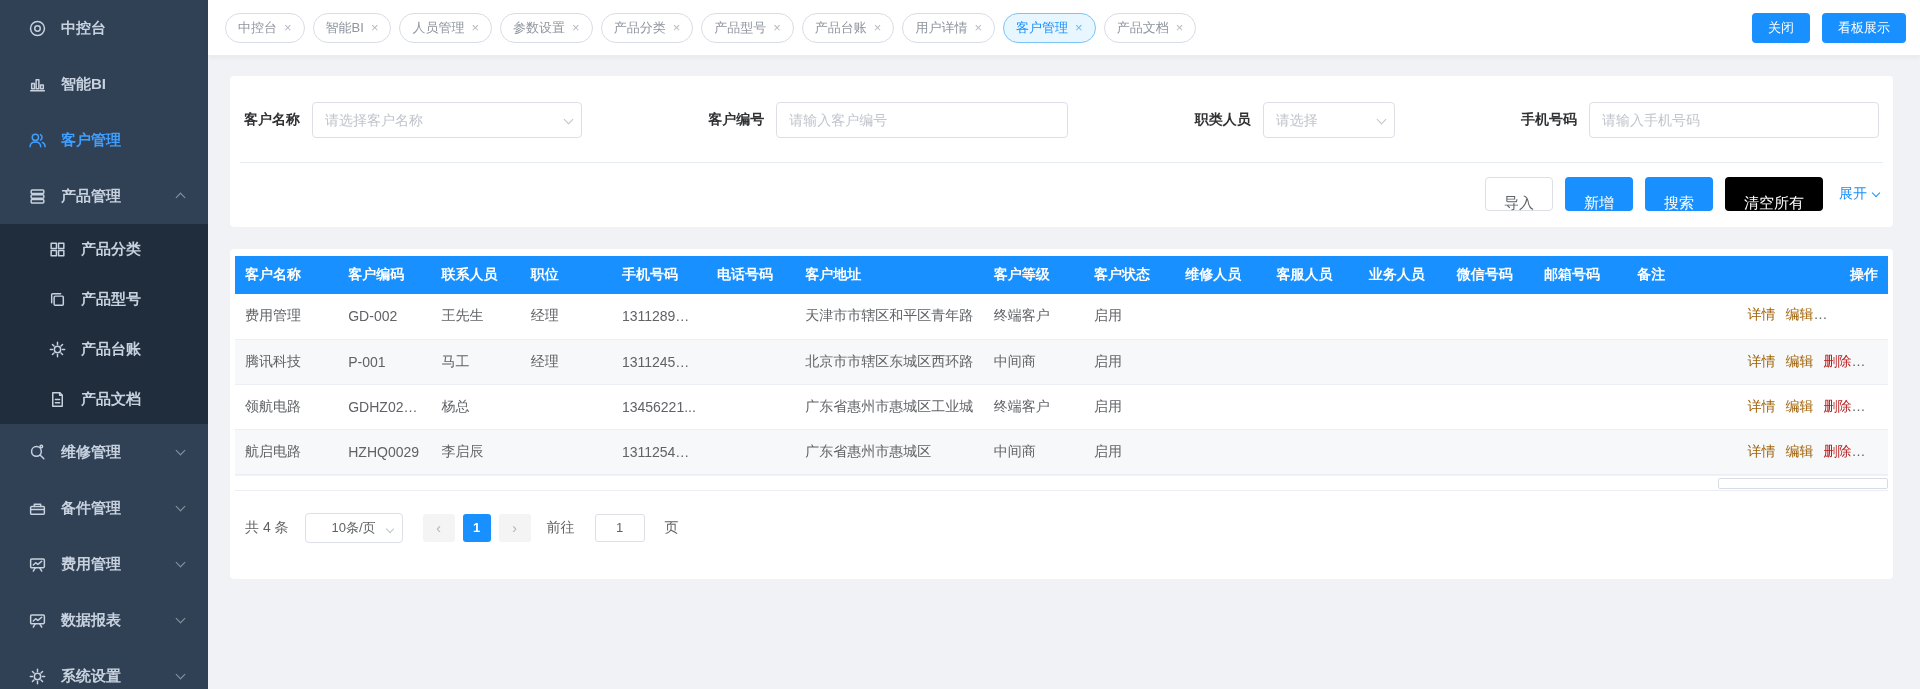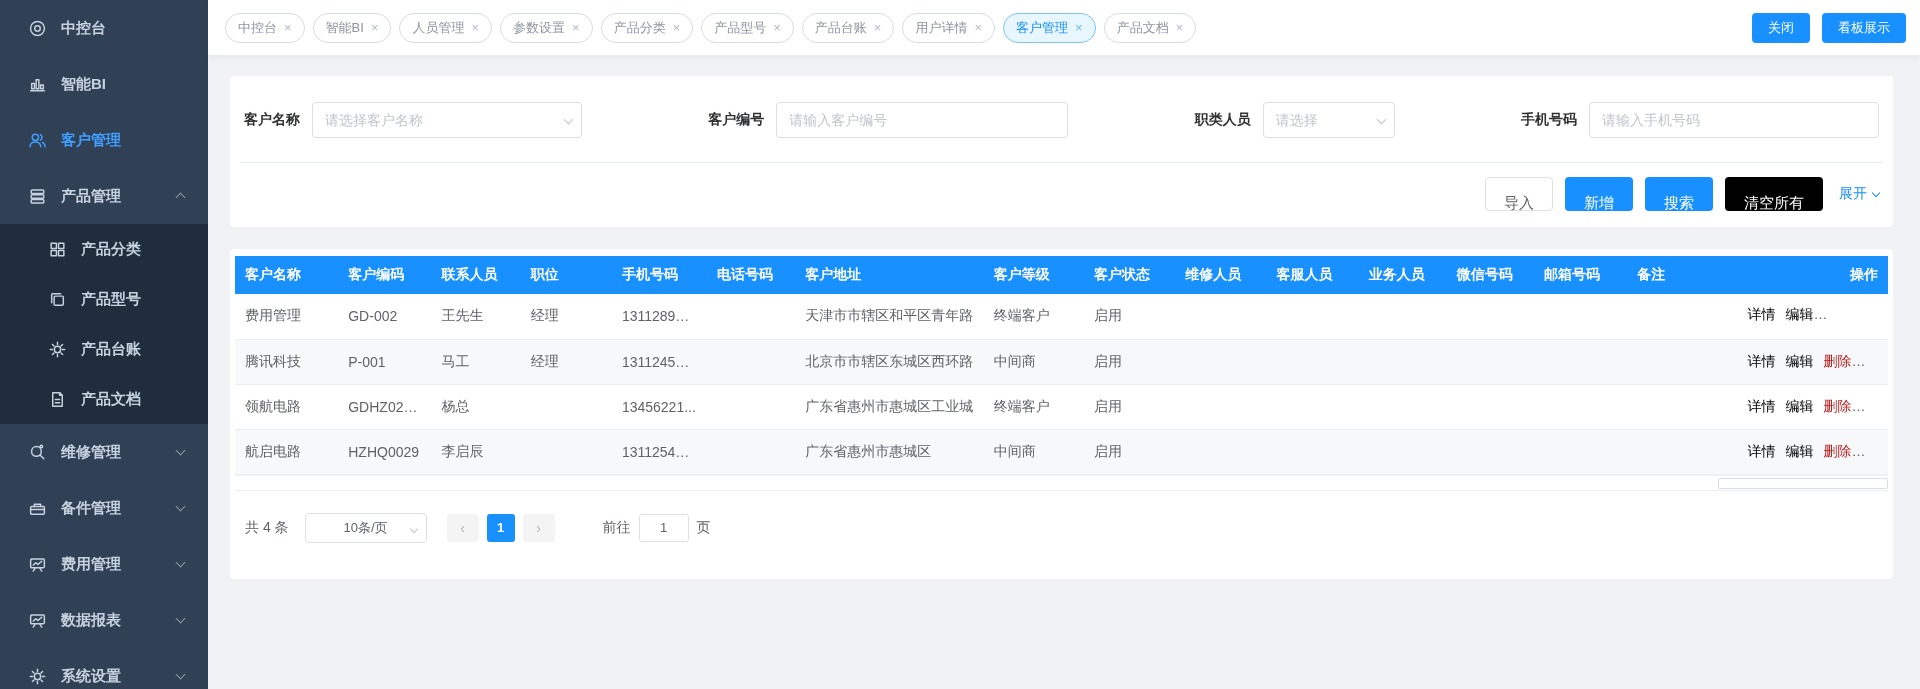--- a/index.html
+++ b/index.html
@@ -52,37 +52,37 @@
   .expand-link .chev2 { width:6px; height:6px; border-right:1.4px solid #1890ff; border-bottom:1.4px solid #1890ff; transform:rotate(45deg); margin-top:-3px; }
 
   
   .table-card { margin-top:22px; padding:7px 5px 36px 5px; }
   table.grid { width:100%; border-collapse:collapse; table-layout:fixed; }
   .grid th { background:#1890ff; color:#fff; font-size:14px; font-weight:bold; text-align:left; height:38px; padding:0 10px; white-space:nowrap; overflow:hidden; }
   .grid td { font-size:14px; color:#606266; height:45px; padding:0 10px; border-bottom:1px solid #ebeef5; white-space:nowrap; overflow:hidden; text-overflow:ellipsis; }
   .grid tr.stripe td { background:#f6f8fa; }
   .grid th.op, .grid td.op { text-align:right; }
   .rowlink { text-decoration:none; font-size:14px; margin-left:10px; cursor:pointer; }
-  .rowlink.blue { color:#000000; }
+  .rowlink.blue { color:#a16207; }
   .rowlink.red { color:#b91c1c; }
   .annot-box { display:inline-block; border:2px solid #e60000; padding:1px 4px 3px 0; margin-left:6px; }
   .annot-box .rowlink:first-child { margin-left:8px; }
 
   .hscroll { height:15px; margin-top:0; position:relative; border-top:1px solid #f0f2f4; }
   .hscroll .thumb { position:absolute; right:0; top:2px; height:11px; width:170px; background:#fff; border:1px solid #d8dce5; border-radius:2px; }
   .table-bottom-line { height:1px; background:#ebeef5; }
 
   
   .pager { display:flex; align-items:center; margin-top:22px; padding-left:10px; font-size:14px; color:#606266; gap:8px; }
   .pager .total { margin-right:8px; }
-  .psize { position:relative; width:122px; height:30px; border:1px solid #dcdfe6; border-radius:4px; display:flex; align-items:center; justify-content:center; color:#606266; font-size:13px; cursor:pointer; margin-right:12px; }
+  .psize { position:relative; width:98px; height:30px; border:1px solid #dcdfe6; border-radius:4px; display:flex; align-items:center; justify-content:center; color:#606266; font-size:13px; cursor:pointer; margin-right:12px; }
   .psize .sel-arrow { position:absolute; right:9px; top:12px; width:6px; height:6px; border-right:1.4px solid #c0c4cc; border-bottom:1.4px solid #c0c4cc; transform:rotate(45deg); }
   .pbtn { width:32px; height:28px; background:#f4f4f5; border:none; border-radius:3px; color:#b0b3b8; font-size:14px; cursor:pointer; }
   .pnum { width:28px; height:28px; background:#1890ff; color:#fff; border-radius:3px; display:flex; align-items:center; justify-content:center; font-size:13px; font-weight:bold; cursor:pointer; }
-  .goto { display:flex; align-items:center; gap:8px; margin-left:40px; }
+  .goto { display:flex; align-items:center; gap:20px; margin-left:8px; }
   .goto input { width:50px; height:28px; border:1px solid #dcdfe6; border-radius:3px; text-align:center; font-size:13px; color:#606266; outline:none; font-family:inherit; }
 </style>
 </head>
 <body>
 
 <div class="app">
 
   <nav class="sidebar" id="sidebar">
       <div class="side-item">
         <span class="micon">

